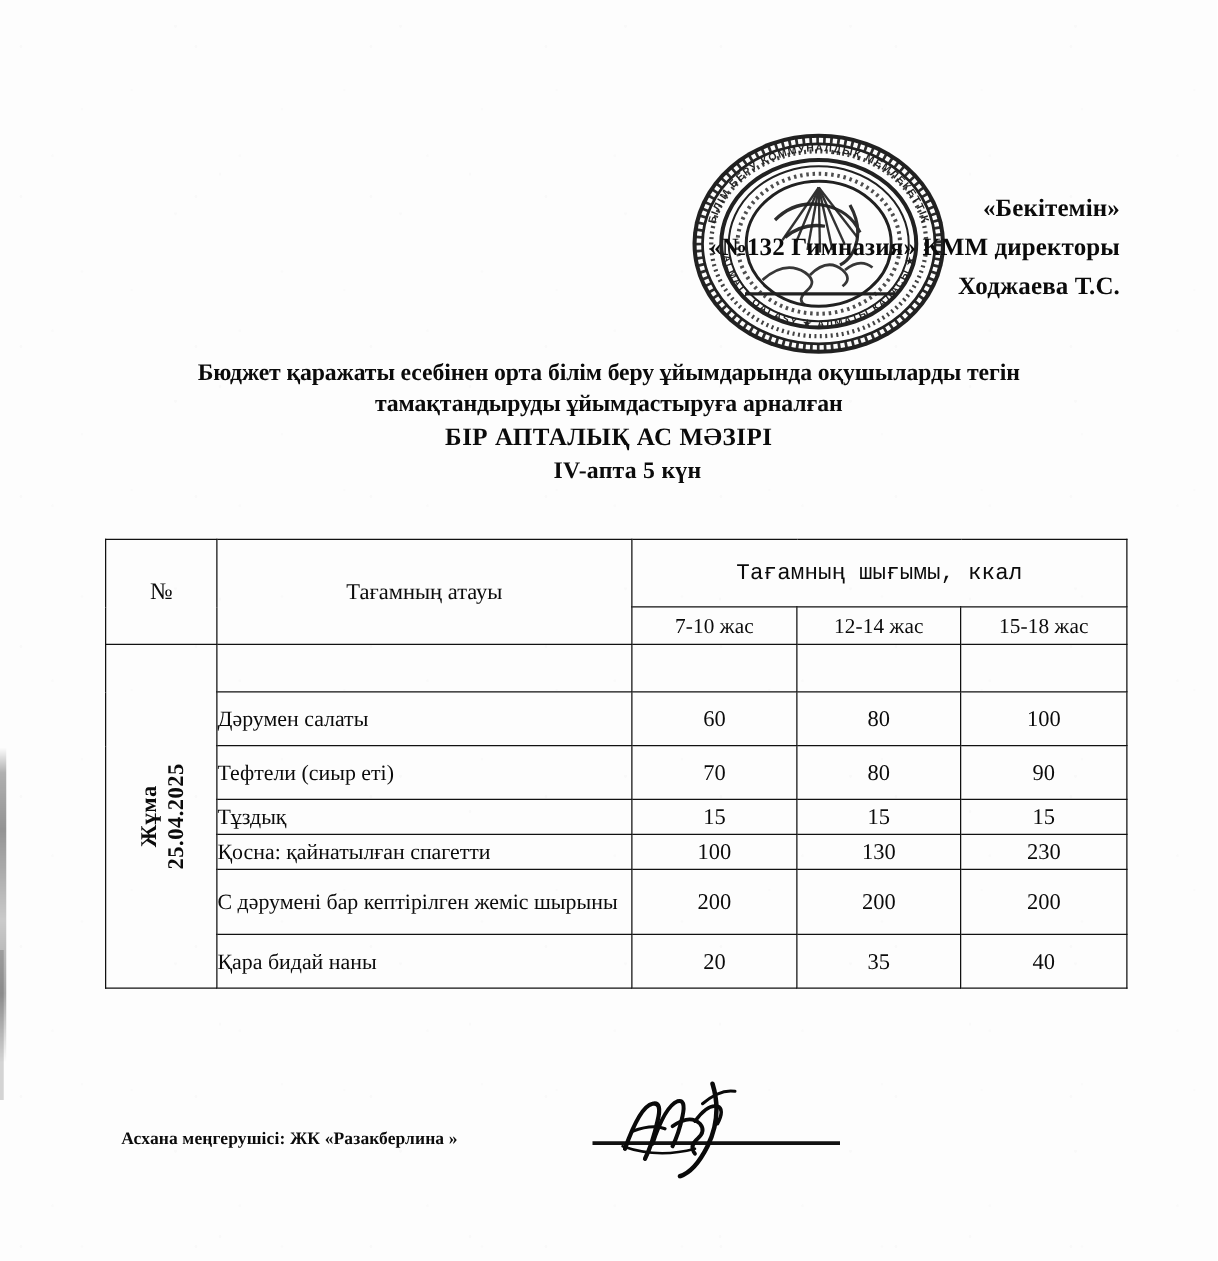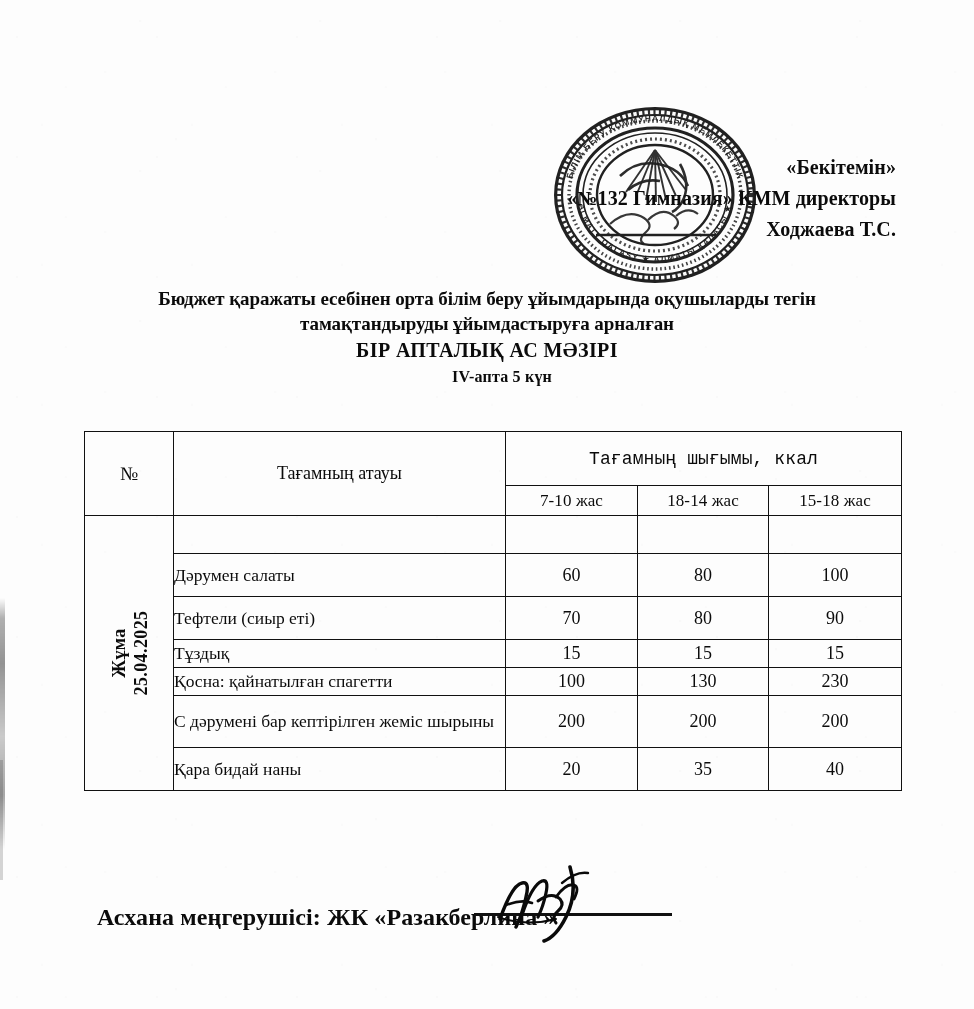--- a/index.html
+++ b/index.html
@@ -105,21 +105,21 @@
   }
   .title-line-1 { padding: 0 114px; }
   .title-main {
     font-size: 20px;
     font-weight: bold;
     line-height: 27px;
     letter-spacing: .4px;
     margin-top: 1px;
   }
   .title-sub {
-    font-size: 16px;
+    font-size: 19px;
     font-weight: bold;
     line-height: 26px;
     letter-spacing: .2px;
     padding-left: 30px;
   }
 
   
   #menu-table {
     position: absolute;
     left: 84px;
@@ -207,21 +207,21 @@
 
   .row-h-tall  td { height: 42px; }
   .row-h-short td { height: 27px; }
   .row-h-two   td { height: 51px; }
 
   
   #footer-line {
     position: absolute;
     left: 97px;
     top: 888px;
-    font-size: 24px;
+    font-size: 14px;
     font-weight: bold;
     letter-spacing: .1px;
     white-space: nowrap;
     margin-top: 16px;
   }
   #signature-rule {
     position: absolute;
     left: 474px;
     top: 913px;
     width: 198px;
@@ -324,21 +324,21 @@
       <col class="col-age-3">
     </colgroup>
     <thead>
       <tr>
         <th class="th-no" rowspan="2">№</th>
         <th class="th-dish" rowspan="2">Тағамның атауы</th>
         <th class="th-yield" colspan="3">Тағамның шығымы, ккал</th>
       </tr>
       <tr>
         <th class="th-age">7-10 жас</th>
-        <th class="th-age">18-14 жас</th>
+        <th class="th-age">12-14 жас</th>
         <th class="th-age">15-18 жас</th>
       </tr>
     </thead>
     <tbody>
 
       <tr class="spacer-row">
         <td rowspan="7" class="day-cell">
           <span class="day-rotate">
             <span class="day-name">Жұма</span>
             <span class="day-date">25.04.2025</span>

